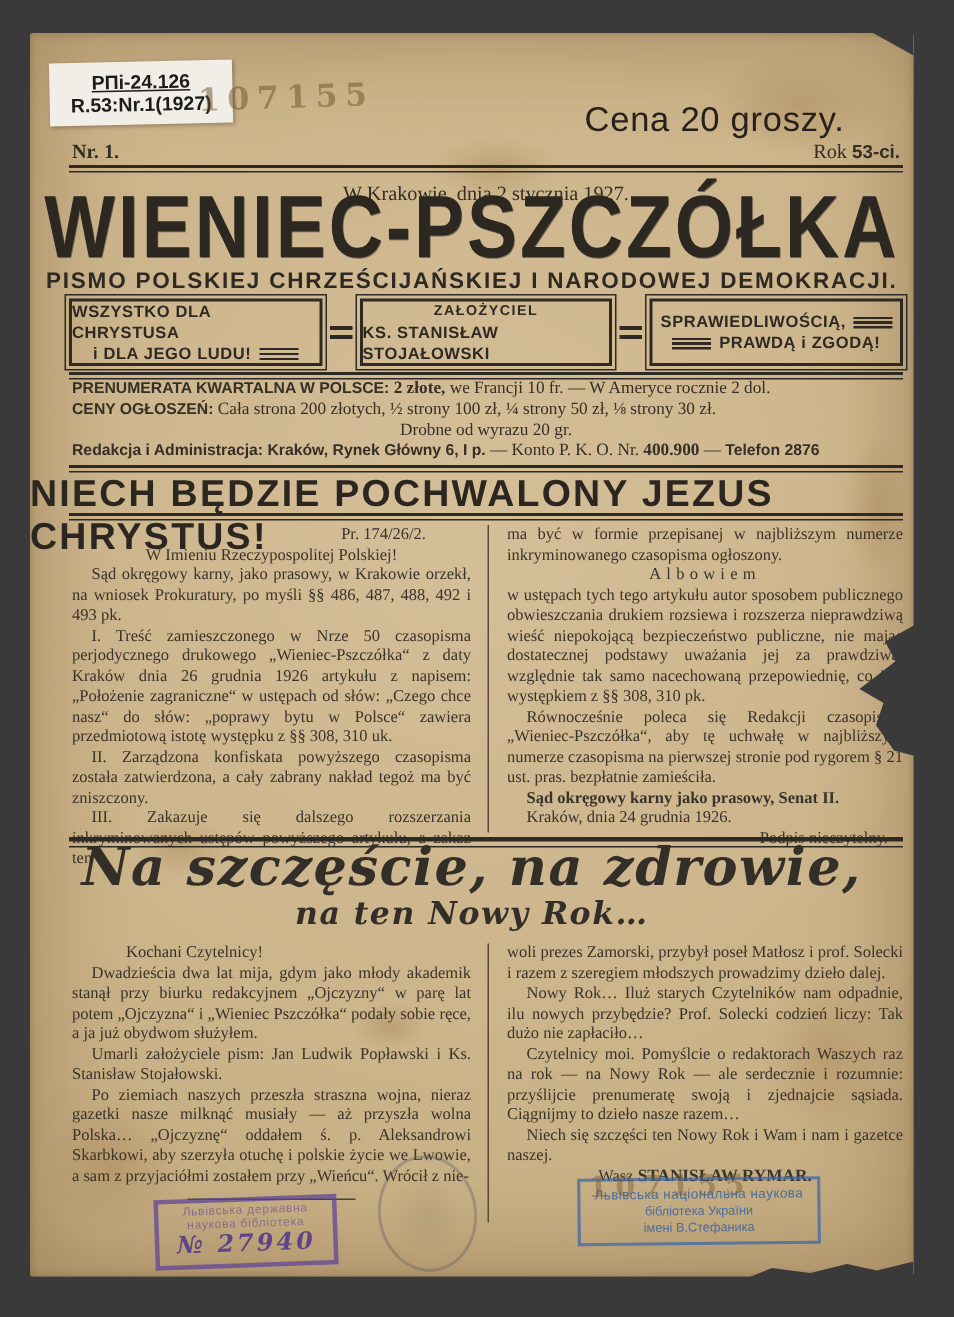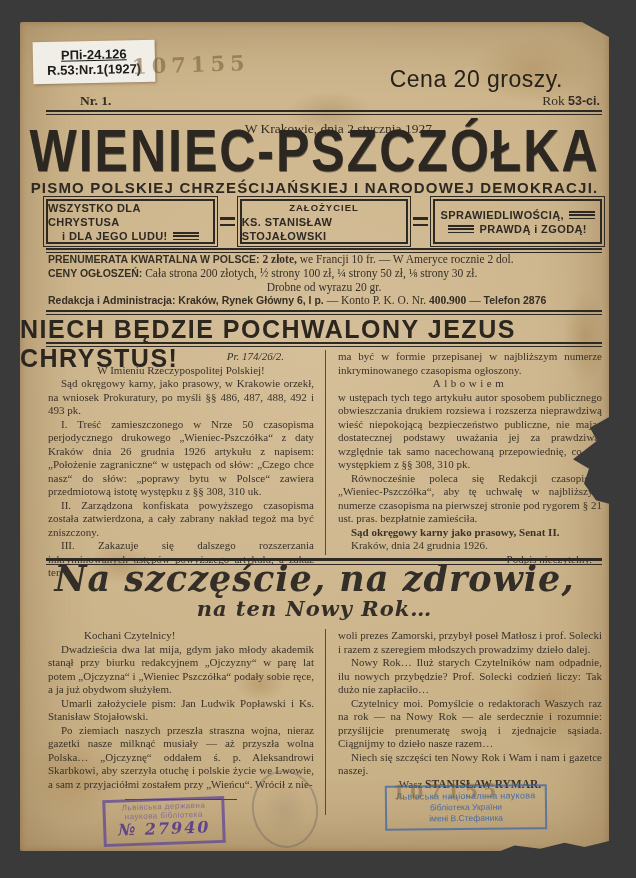--- a/index.html
+++ b/index.html
@@ -35,21 +35,21 @@
   .lib-label .u{text-decoration:underline;}
 
   .acc-num{position:absolute;font-family:"DejaVu Serif", serif;color:rgba(112,85,45,.52);
       letter-spacing:5px;font-size:21px;font-weight:bold;}
   .acc-top{left:112px;top:30px;transform:rotate(-2deg);}
 
   .price{position:absolute;top:44px;right:46px;font-family:"Liberation Sans", sans-serif;
       font-weight:normal;font-size:23px;letter-spacing:.5px;color:#262119;}
 
   .daterow{position:absolute;left:28px;top:71px;width:552px;font-size:13.5px;display:flex;color:#332d24;}
-  .daterow .nr{font-weight:bold;width:120px;margin-left:32px;}
+  .daterow .nr{font-weight:bold;width:120px;}
   .daterow .mid{flex:1;text-align:center;margin-top:28px;}
   .daterow .rok{width:120px;text-align:right;}
   .daterow .rok b{font-family:"Liberation Sans", sans-serif;font-size:12.5px;}
 
   .rule{position:absolute;left:26px;width:556px;border-top:2.2px solid #2e2a23;border-bottom:1px solid #2e2a23;height:2px;}
   .rule.heavy{border-top-width:3px;height:3px;}
   .r-date{top:88px;}
   .r-boxes{top:226px;}
   .r-imprint{top:288px;}
   .r-greet{top:320px;}
@@ -83,21 +83,21 @@
       font-family:"Liberation Sans", sans-serif;font-weight:bold;font-size:25px;letter-spacing:1.5px;color:#2b261f;}
 
   .cols{position:absolute;left:28px;width:554px;display:flex;font-size:11px;line-height:13.5px;text-align:justify;color:#3a332a;}
   .cols1{top:328px;height:205px;}
   .cols2{top:607px;height:186px;}
   .col{width:50%;box-sizing:border-box;}
   .col.lft{padding-right:11px;}
   .col.rgt{border-left:1px solid #564a3a;padding-left:12px;}
   .cols p{margin:0;}
   .ind{text-indent:13px;}
-  .refline{text-align:right;padding-right:30px;font-style:italic;}
+  .refline{text-align:right;padding-right:30px;}
   .cnt{text-align:center;text-indent:0;}
   .albowiem{text-align:center;letter-spacing:3.5px;}
   .courtline{font-weight:bold;text-indent:13px;}
   .sig{text-align:right;padding-right:10px;}
   .salut2{padding-left:36px;}
   .endline{width:112px;border-top:1.5px solid #4a4236;margin:8px auto 0 auto;}
   .signoff{text-align:center;margin-top:3px;}
   .signoff b{font-size:11.5px;}
 
   .script-head{position:absolute;left:0;top:539px;width:100%;text-align:center;color:#332e27;

